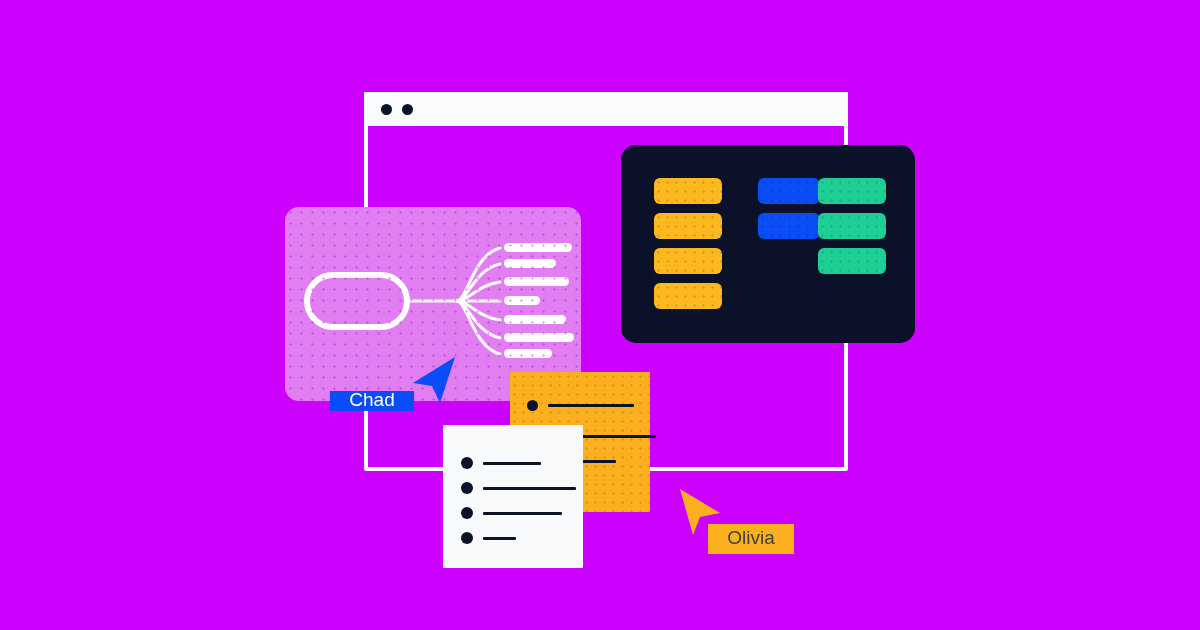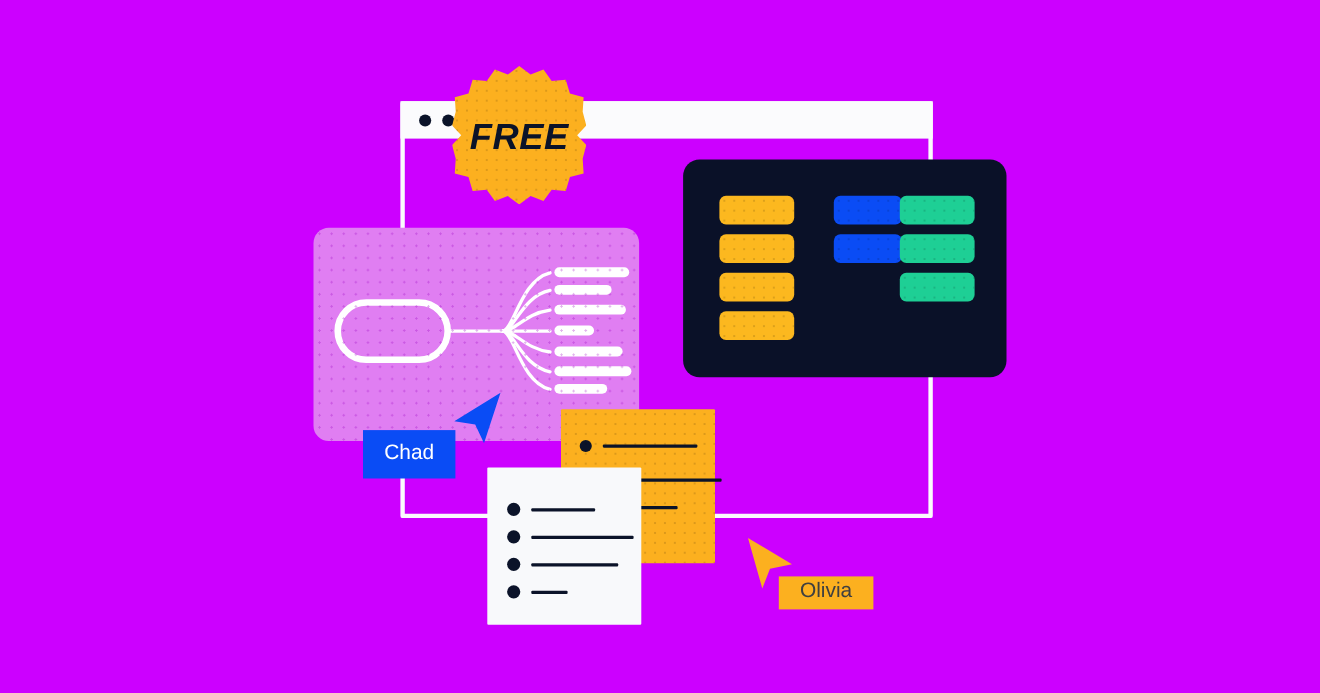--- a/index.html
+++ b/index.html
@@ -173,21 +173,21 @@
     position: absolute;
     display: flex; align-items: center; justify-content: center;
     font-size: 19px;
     padding: 3px 14px 5px;
     white-space: nowrap;
   }
   #label-chad {
     left: 330px; top: 391px;
     background: #0a4cf5;
     color: #ffffff;
-    width: 84px; height: 44px;
+    width: 84px; height: 20px;
   }
   #label-olivia {
     left: 708px; top: 524px;
     background: #fcb01f;
     color: #404040;
     width: 86px; height: 30px;
   }
 </style>
 </head>
 <body>
@@ -273,24 +273,20 @@
     <div class="doc-row" style="top:82px;">
       <span class="doc-bullet"></span>
       <span class="doc-line" style="width:79px;"></span>
     </div>
     <div class="doc-row" style="top:107px;">
       <span class="doc-bullet"></span>
       <span class="doc-line" style="width:33px;"></span>
     </div>
   </div>
 
-  <div id="free-badge">
-    <div id="free-badge-shape" class="dots"></div>
-    <div id="free-badge-text">FREE</div>
-  </div>
 
   <svg class="cursor-svg" id="cursor-chad" width="46" height="50" viewBox="0 0 46 50">
     <path d="M44 2 L2 28 L21 31 L29 48 Z" fill="#0a4cf5"></path>
   </svg>
   <div class="name-label" id="label-chad">Chad</div>
 
   <svg class="cursor-svg" id="cursor-olivia" width="44" height="50" viewBox="0 0 44 50">
     <path d="M2 2 L42 26 L22 30 L15 48 Z" fill="#fcb01f"></path>
   </svg>
   <div class="name-label" id="label-olivia">Olivia</div>

